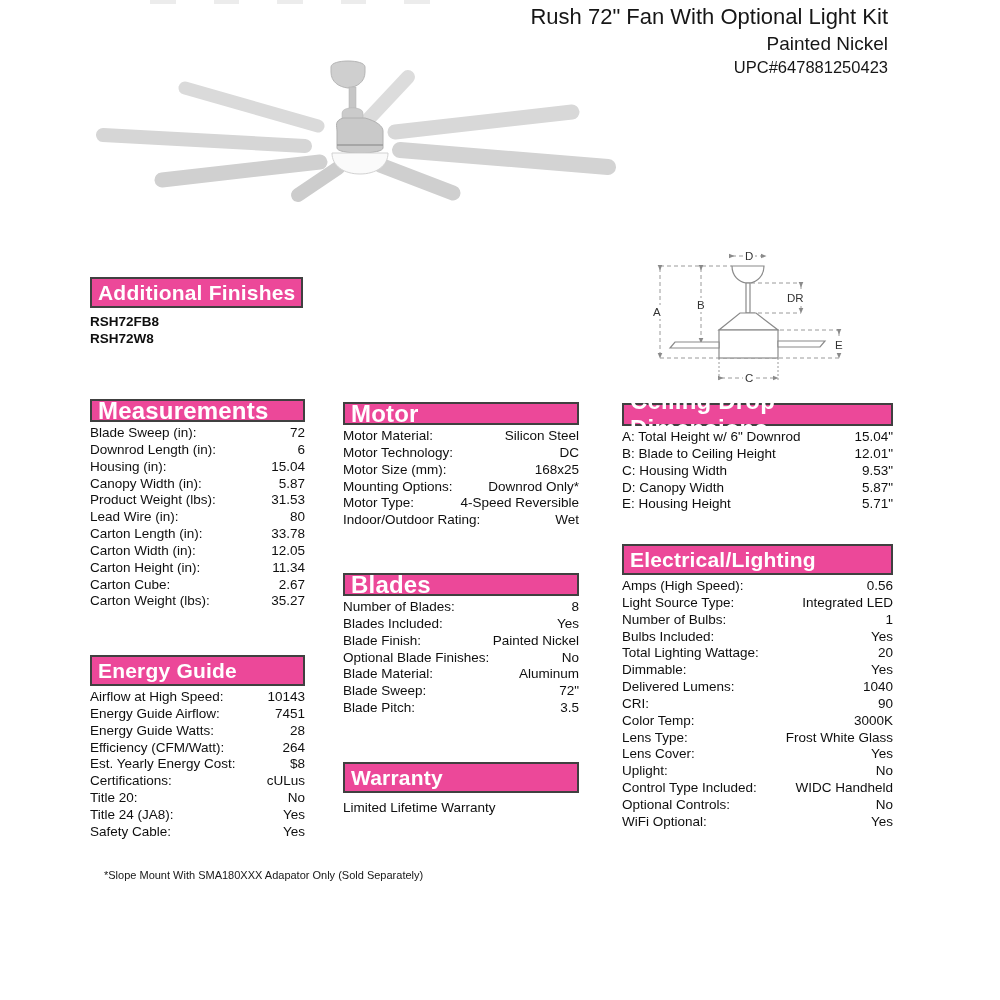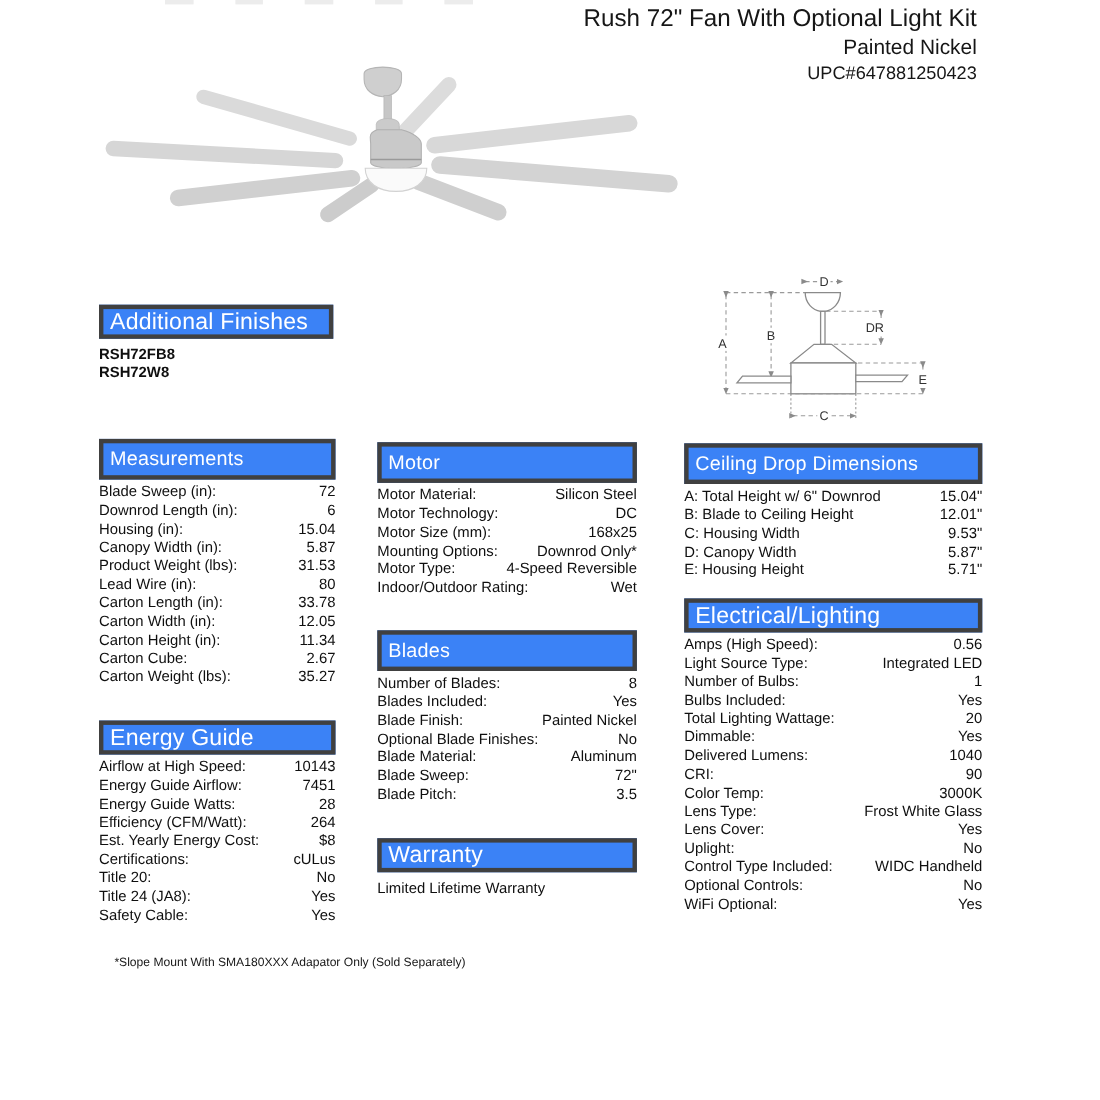--- a/index.html
+++ b/index.html
@@ -12,24 +12,24 @@
   #product-title{font-size:22px;line-height:26px;color:#161616;}
   #product-finish{font-size:19px;line-height:22px;margin-top:3px;color:#161616;}
   #product-upc{font-size:16.5px;line-height:19px;margin-top:3px;color:#161616;}
 
   
   #logo-remnant{left:150px;top:0;width:280px;height:5px;display:flex;gap:38px;}
   #logo-remnant span{display:block;height:4px;width:26px;background:#ececec;}
 
   
   .spec-section{position:absolute;}
-  .bar{background:#3b82f6;border:4px solid #404040;color:#ffffff;font-weight:normal;
+  .bar{background:#ec4899;border:2px solid #404040;color:#ffffff;font-weight:bold;
        display:flex;align-items:center;padding-left:6px;box-sizing:border-box;
        letter-spacing:0.2px;}
-  .bar-lg{height:37px;font-size:18px;}
+  .bar-lg{height:23px;font-size:24px;}
   .bar-md{height:31px;font-size:21px;}
 
   .rows{padding-top:3px;}
   .row{display:flex;justify-content:space-between;align-items:baseline;
        font-size:13.5px;line-height:16.85px;white-space:nowrap;}
   .row .lbl{text-align:left;}
   .row .val{}
 
   .finish-items{padding-top:5px;}
   .finish-item{font-weight:bold;font-size:13.5px;line-height:17px;}

